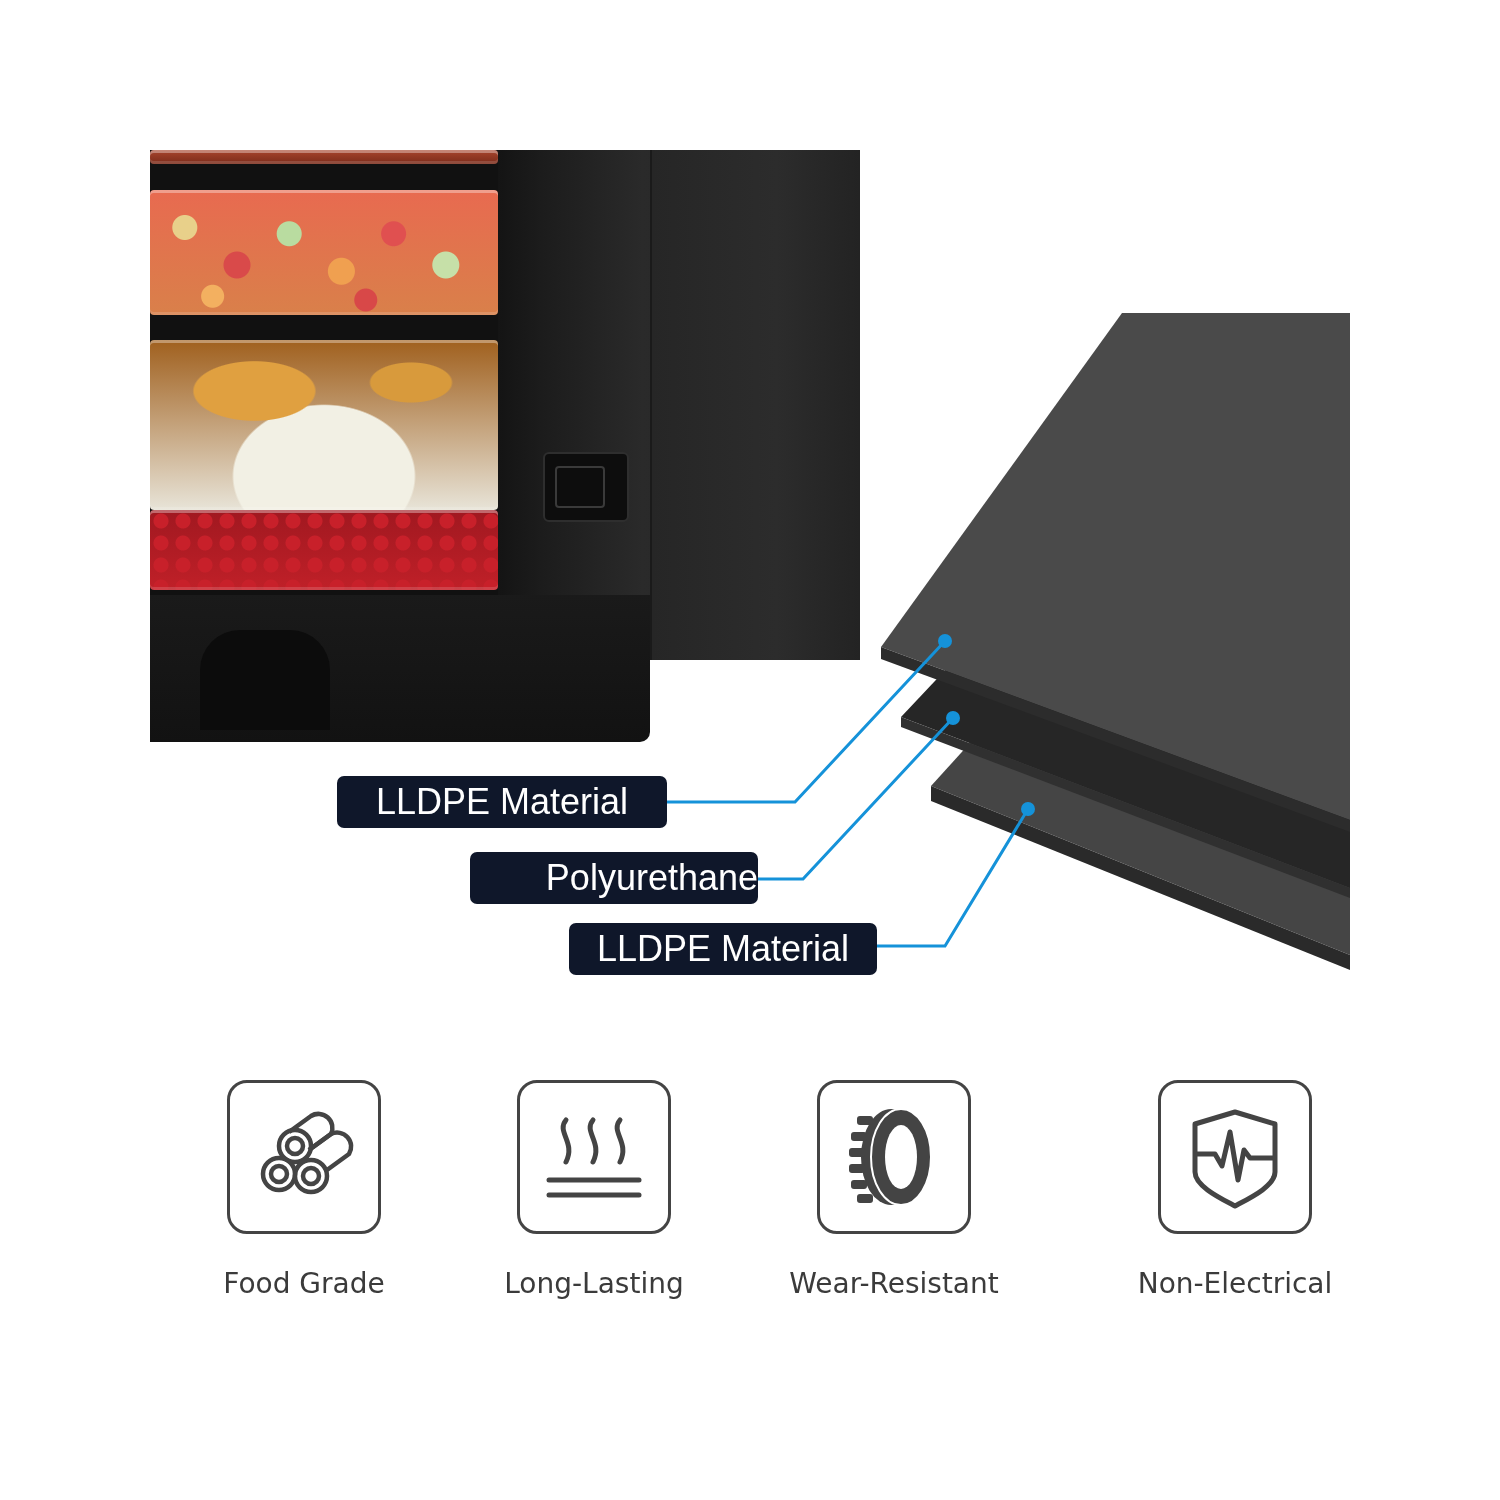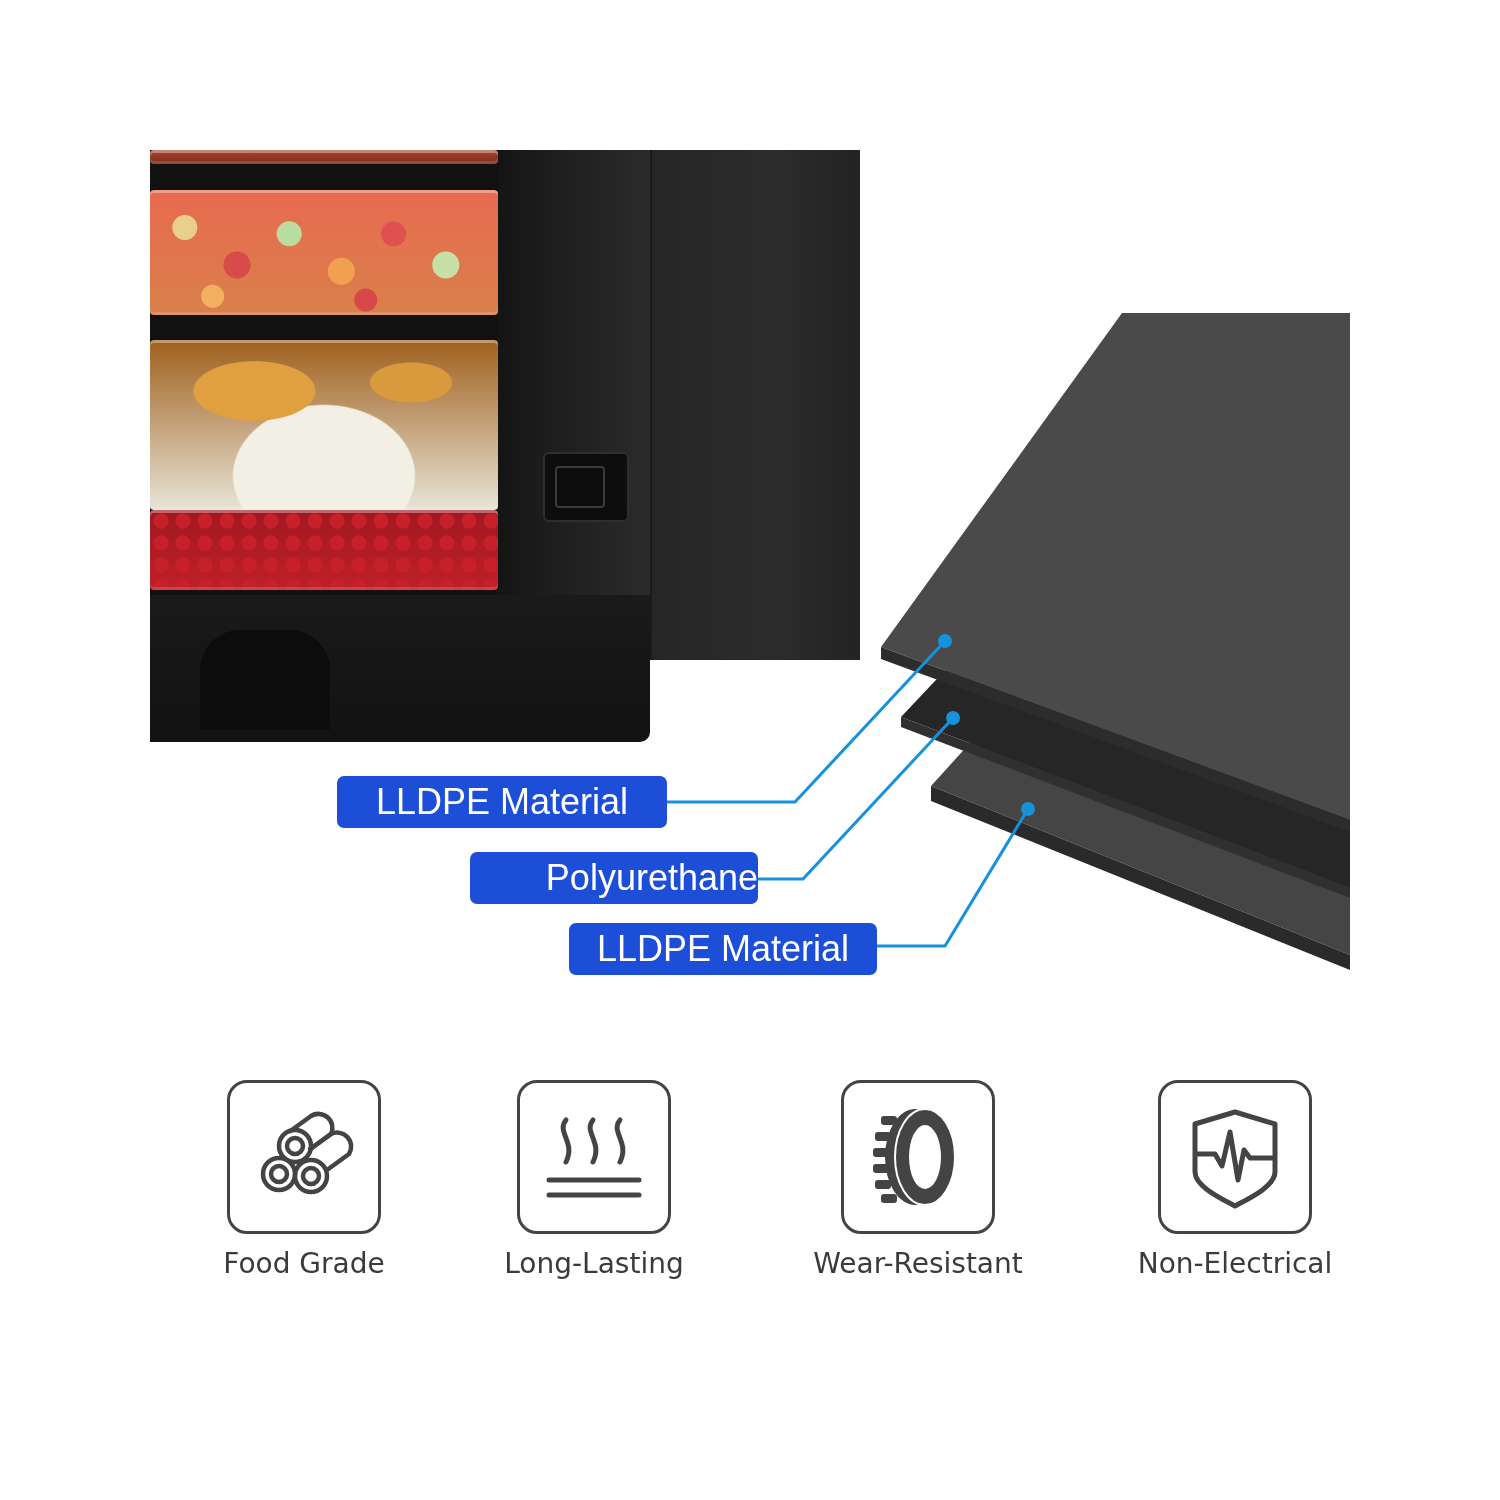--- a/index.html
+++ b/index.html
@@ -36,41 +36,41 @@
     .cabinet-base { position: absolute; left: 0; top: 445px; width: 500px; height: 147px; background: linear-gradient(180deg,#1a1a1a,#121212); border-radius: 0 0 10px 0; }
     .base-arch { position: absolute; left: 50px; top: 480px; width: 130px; height: 100px; background: #0c0c0c; border-radius: 40px 40px 0 0; }
     .latch { position: absolute; left: 393px; top: 302px; width: 82px; height: 66px; background: #0d0d0d; border: 2px solid #2e2e2e; border-radius: 6px; }
     .latch::after { content: ""; position: absolute; left: 10px; top: 12px; width: 46px; height: 38px; border: 2px solid #3a3a3a; border-radius: 4px; }
 
     
     .layers { position: absolute; left: 0; top: 0; width: 1500px; height: 1500px; pointer-events: none; }
 
     
     .callout-label {
-      position: absolute; background: #1d4ed8; color: #ffffff; border-radius: 7px;
+      position: absolute; background: #0f172a; color: #ffffff; border-radius: 7px;
       font-family: "Liberation Sans", sans-serif; font-size: 36px; line-height: 52px;
       text-align: center; height: 52px; white-space: nowrap;
     }
     .callout-1 { left: 337px; top: 776px; width: 330px; }
     .callout-2 { left: 470px; top: 852px; width: 288px; text-align: right; }
     .callout-3 { left: 569px; top: 923px; width: 308px; }
 
     
     .features { position: absolute; left: 0; top: 1080px; width: 1500px; height: 260px; }
     .feature { position: absolute; top: 0; width: 260px; text-align: center; }
     .feature .icon-box {
       width: 154px; height: 154px; margin: 0 auto; border: 3px solid #444; border-radius: 20px;
       box-sizing: border-box; display: flex; align-items: center; justify-content: center; background: #fff;
     }
     .feature .feature-label {
-      margin-top: 12px; font-family: "DejaVu Sans", sans-serif; font-size: 28px; line-height: 35px; color: #3b3b3b;
+      margin-top: 32px; font-family: "DejaVu Sans", sans-serif; font-size: 28px; line-height: 35px; color: #3b3b3b;
     }
     .f1 { left: 174px; }
     .f2 { left: 464px; }
-    .f3 { left: 788px; }
+    .f3 { left: 764px; }
     .f4 { left: 1105px; }
     .feature .feature-label span { display: block; }
   </style>
 </head>
 <body>
 
 <div class="product">
   <div class="food-window">
     <div class="tray t1"></div>
     <div class="tray t2"></div>

